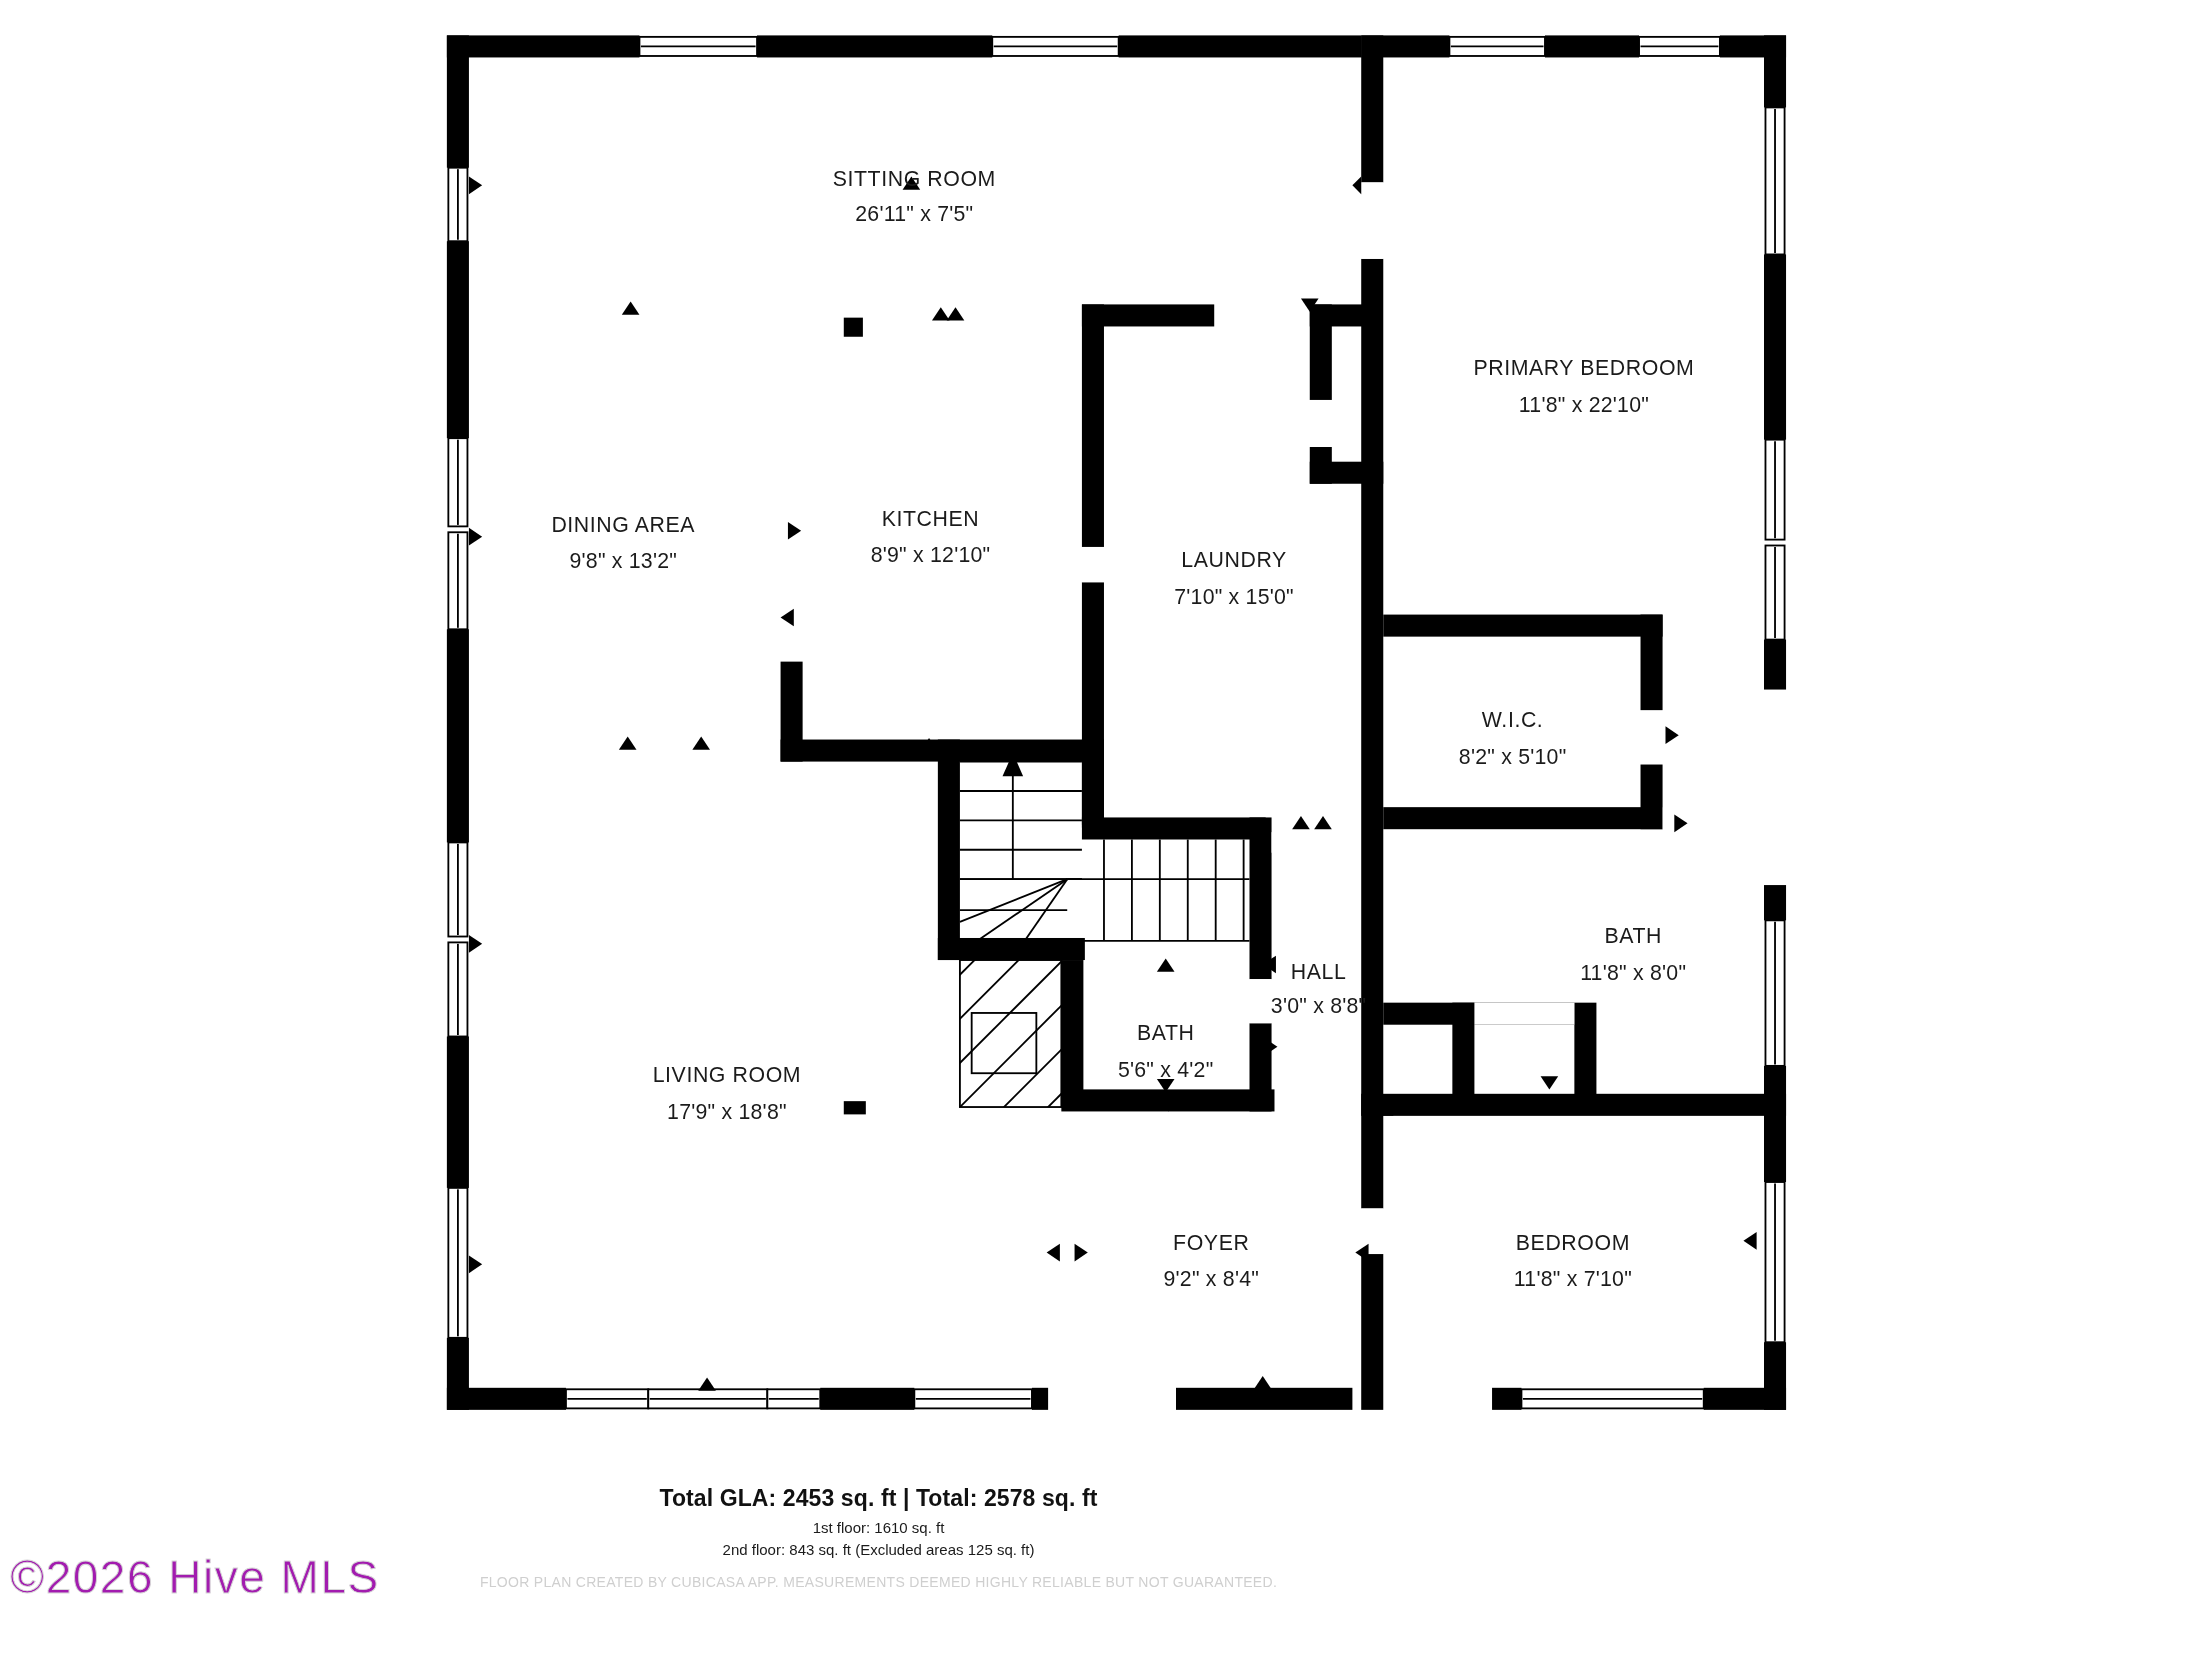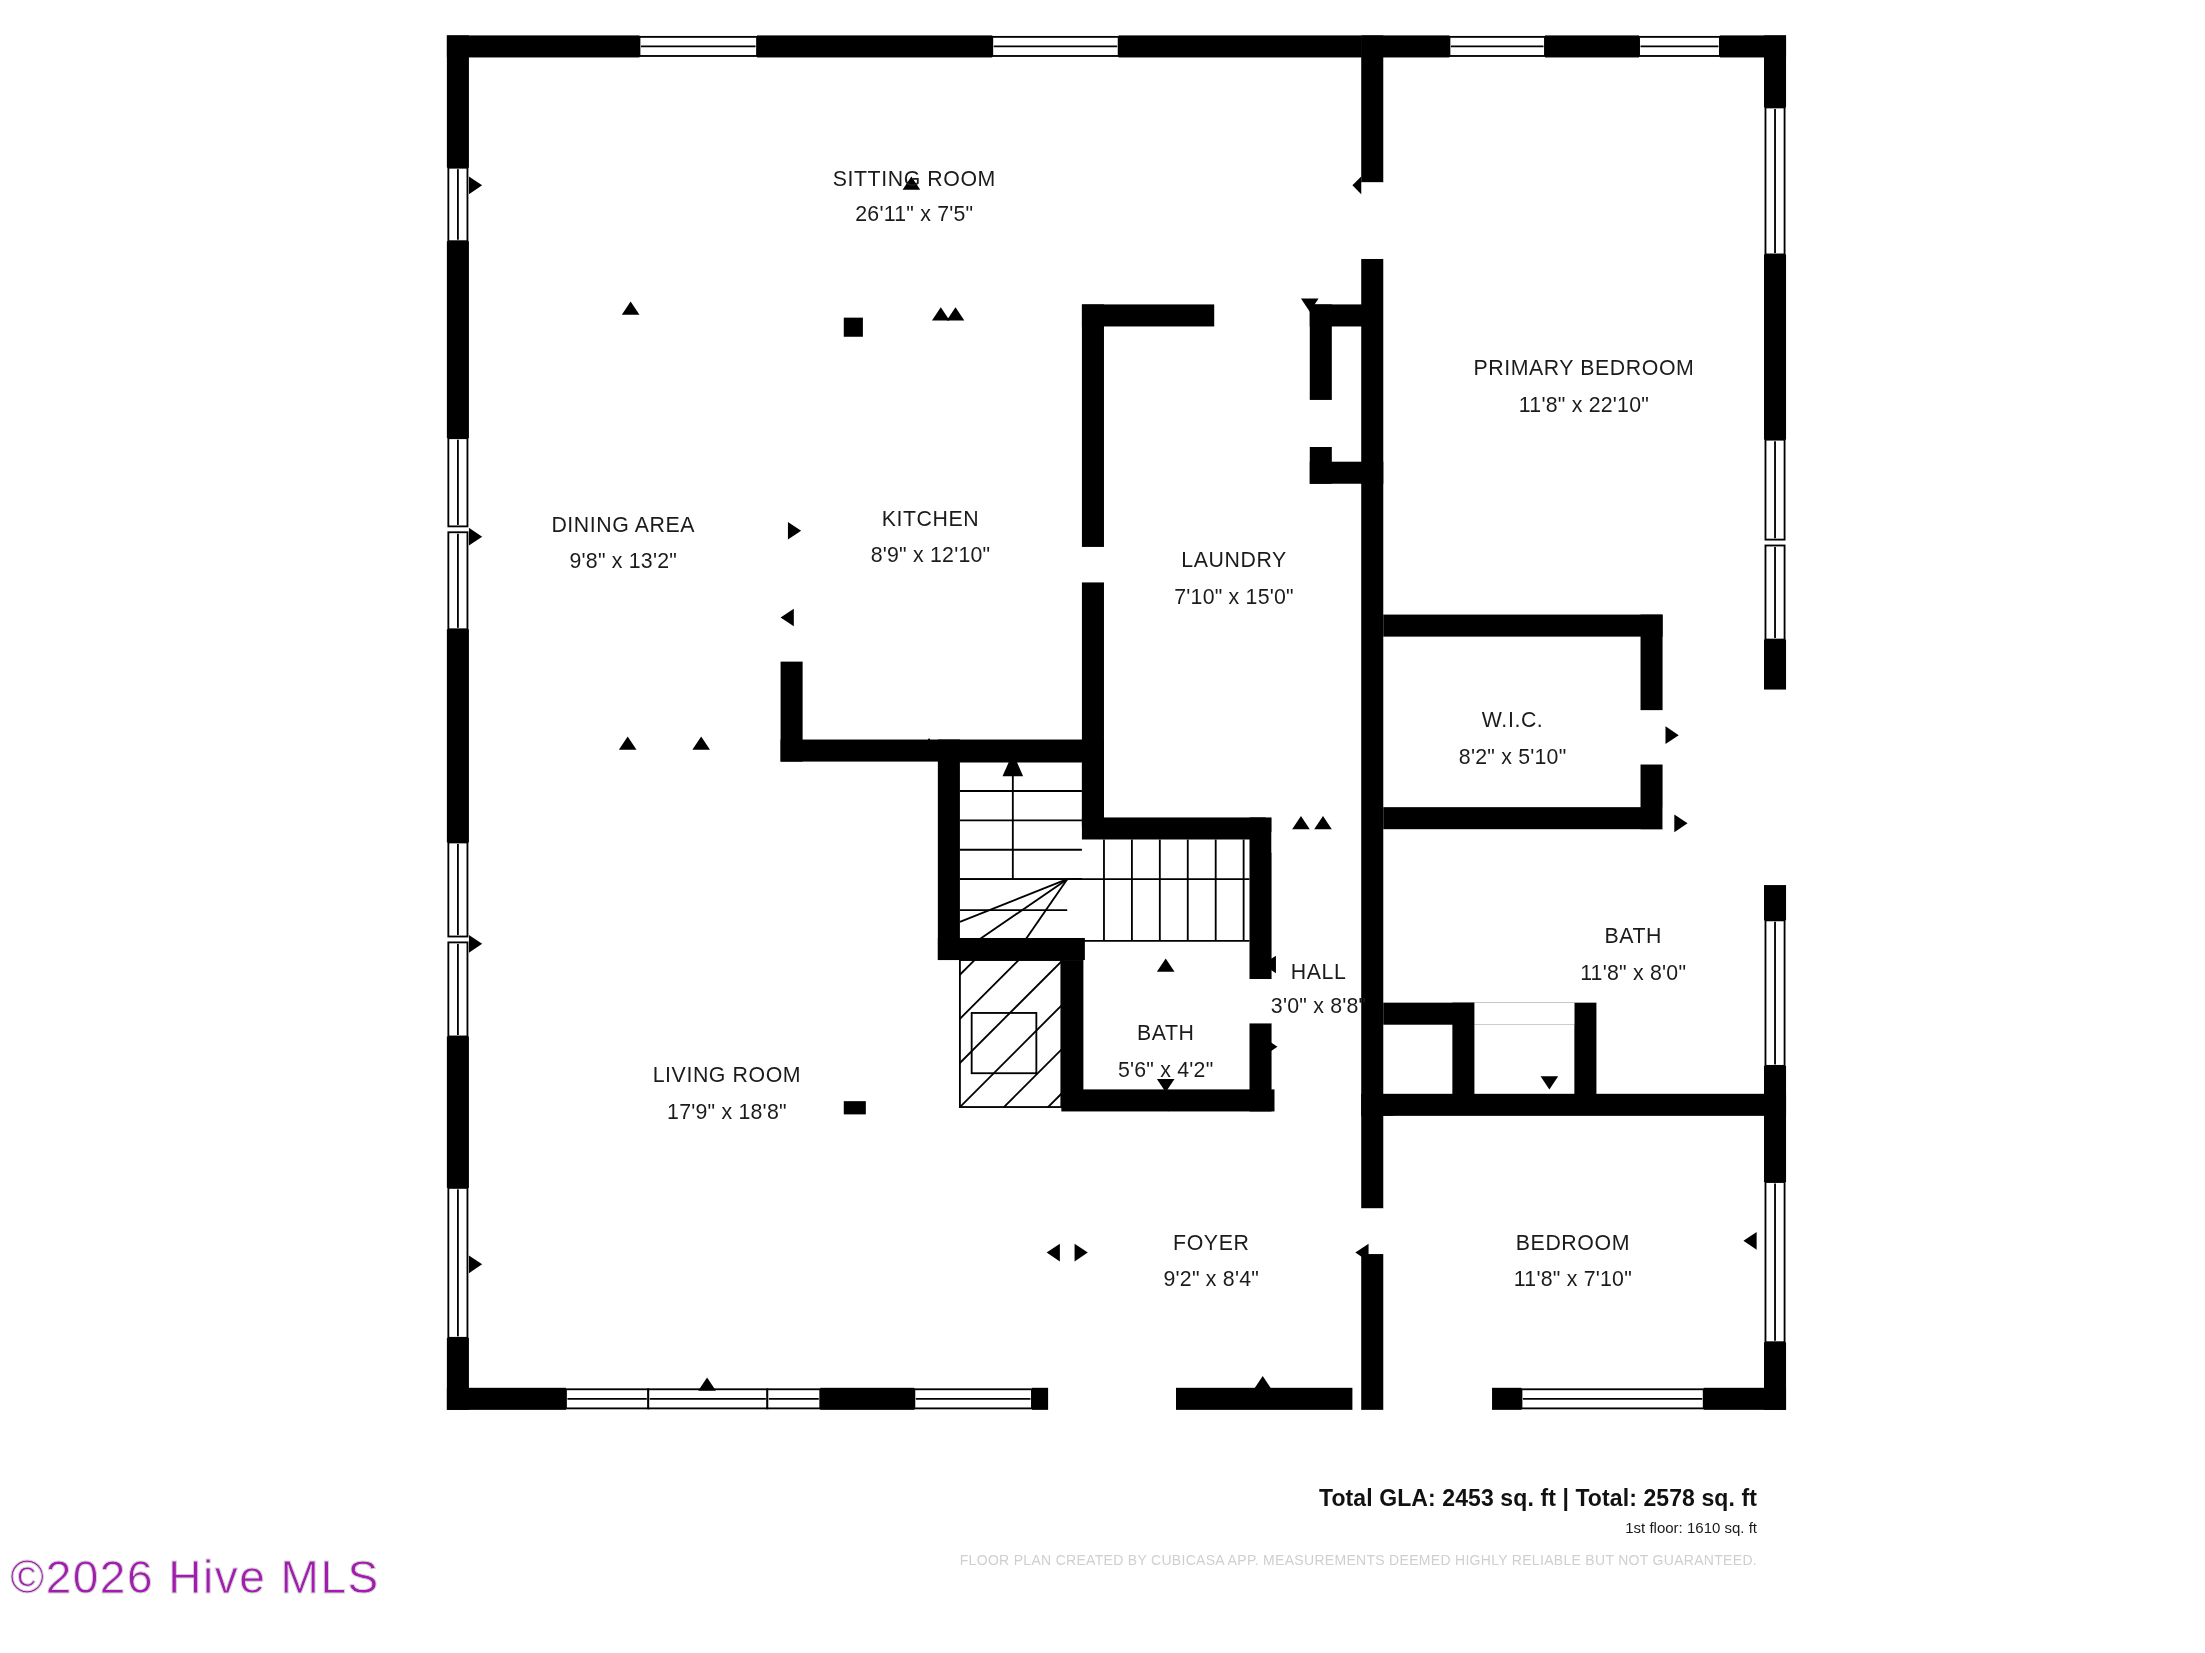--- a/index.html
+++ b/index.html
@@ -45,21 +45,21 @@
     letter-spacing: 0.3px;
     fill: #1b1b1b;
     text-anchor: middle;
   }
 
   #footer {
     position: absolute;
     left: 0;
     top: 1485px;
     width: 1757px;
-    text-align: right;
+    text-align: center;
   }
   #footer .line1 {
     font-size: 23px;
     font-weight: bold;
     color: #111111;
     letter-spacing: 0.1px;
     margin-bottom: 6.6px;
   }
   #footer .line2,
   #footer .line3 {
@@ -362,19 +362,20 @@
       <text class="room-name" x="2140" y="1700">BEDROOM</text>
       <text class="room-dim" x="2140" y="1750">11'8" x 7'10"</text>
     </g>
   </g>
 
 </svg>
 
 <div id="footer">
   <div class="line1">Total GLA: 2453 sq. ft | Total: 2578 sq. ft</div>
   <div class="line2">1st floor: 1610 sq. ft</div>
+  <div class="line3">2nd floor: 843 sq. ft (Excluded areas 125 sq. ft)</div>
   <div class="disclaimer">FLOOR PLAN CREATED BY CUBICASA APP. MEASUREMENTS DEEMED HIGHLY RELIABLE BUT NOT GUARANTEED.</div>
 </div>
 
 <div id="watermark">©2026 Hive MLS</div>
 
 </div>
 
 
 </body></html>

